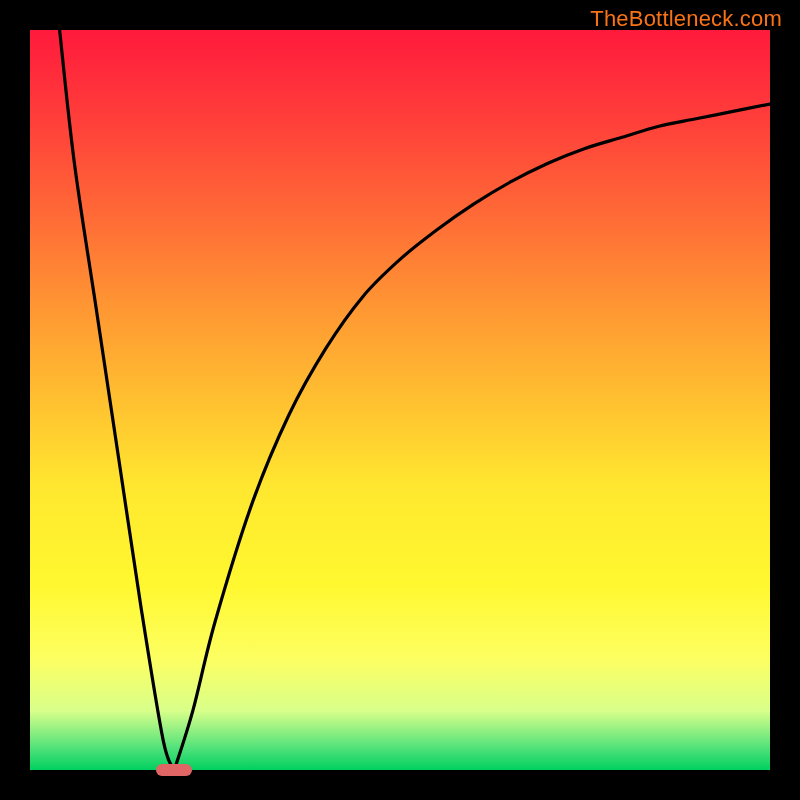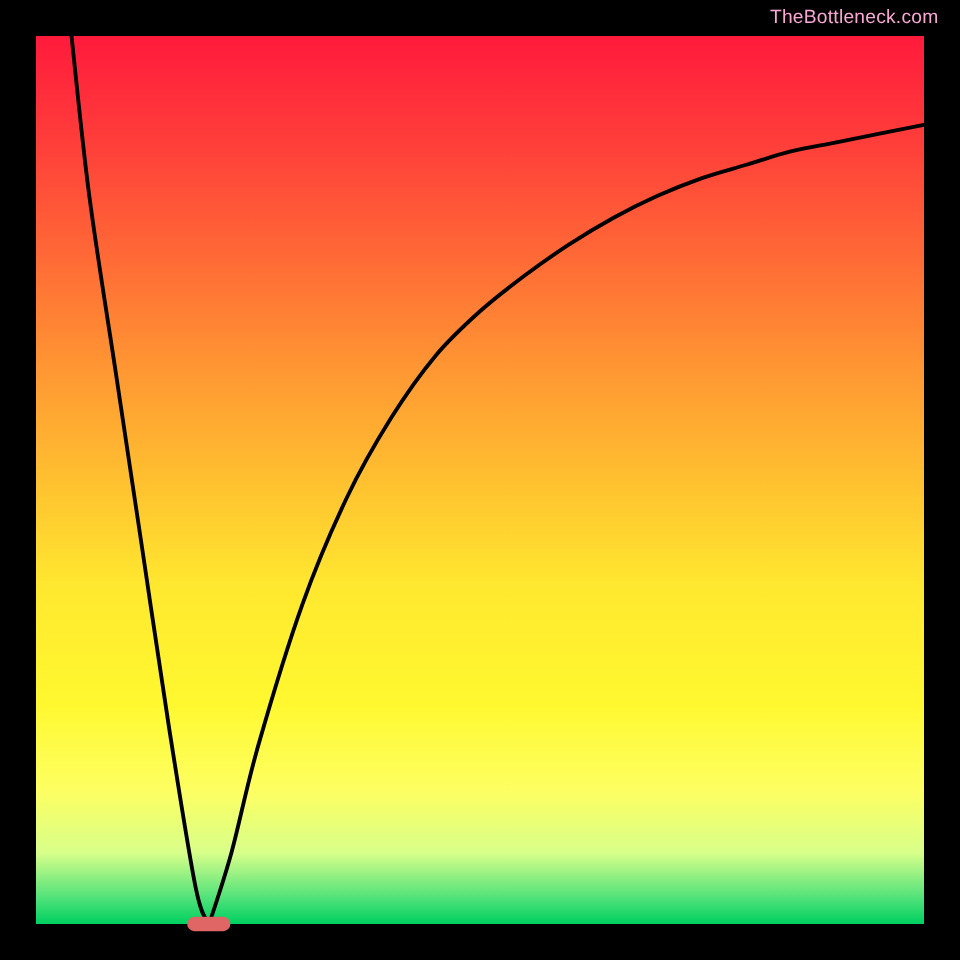--- a/index.html
+++ b/index.html
@@ -34,22 +34,22 @@
       #fdff62 85%,
       #d8ff8a 92%,
       #52e27a 97%,
       #00d060 100%
     );
   }
   .watermark {
     position: absolute;
     top: 6px;
     right: 18px;
-    color: #f9a8d4;
-    font-size: 16px;
+    color: #f97316;
+    font-size: 22px;
     font-weight: 500;
     letter-spacing: 0.2px;
     z-index: 5;
   }
   svg.curve {
     position: absolute;
     left: 0;
     top: 0;
     width: 740px;
     height: 740px;

